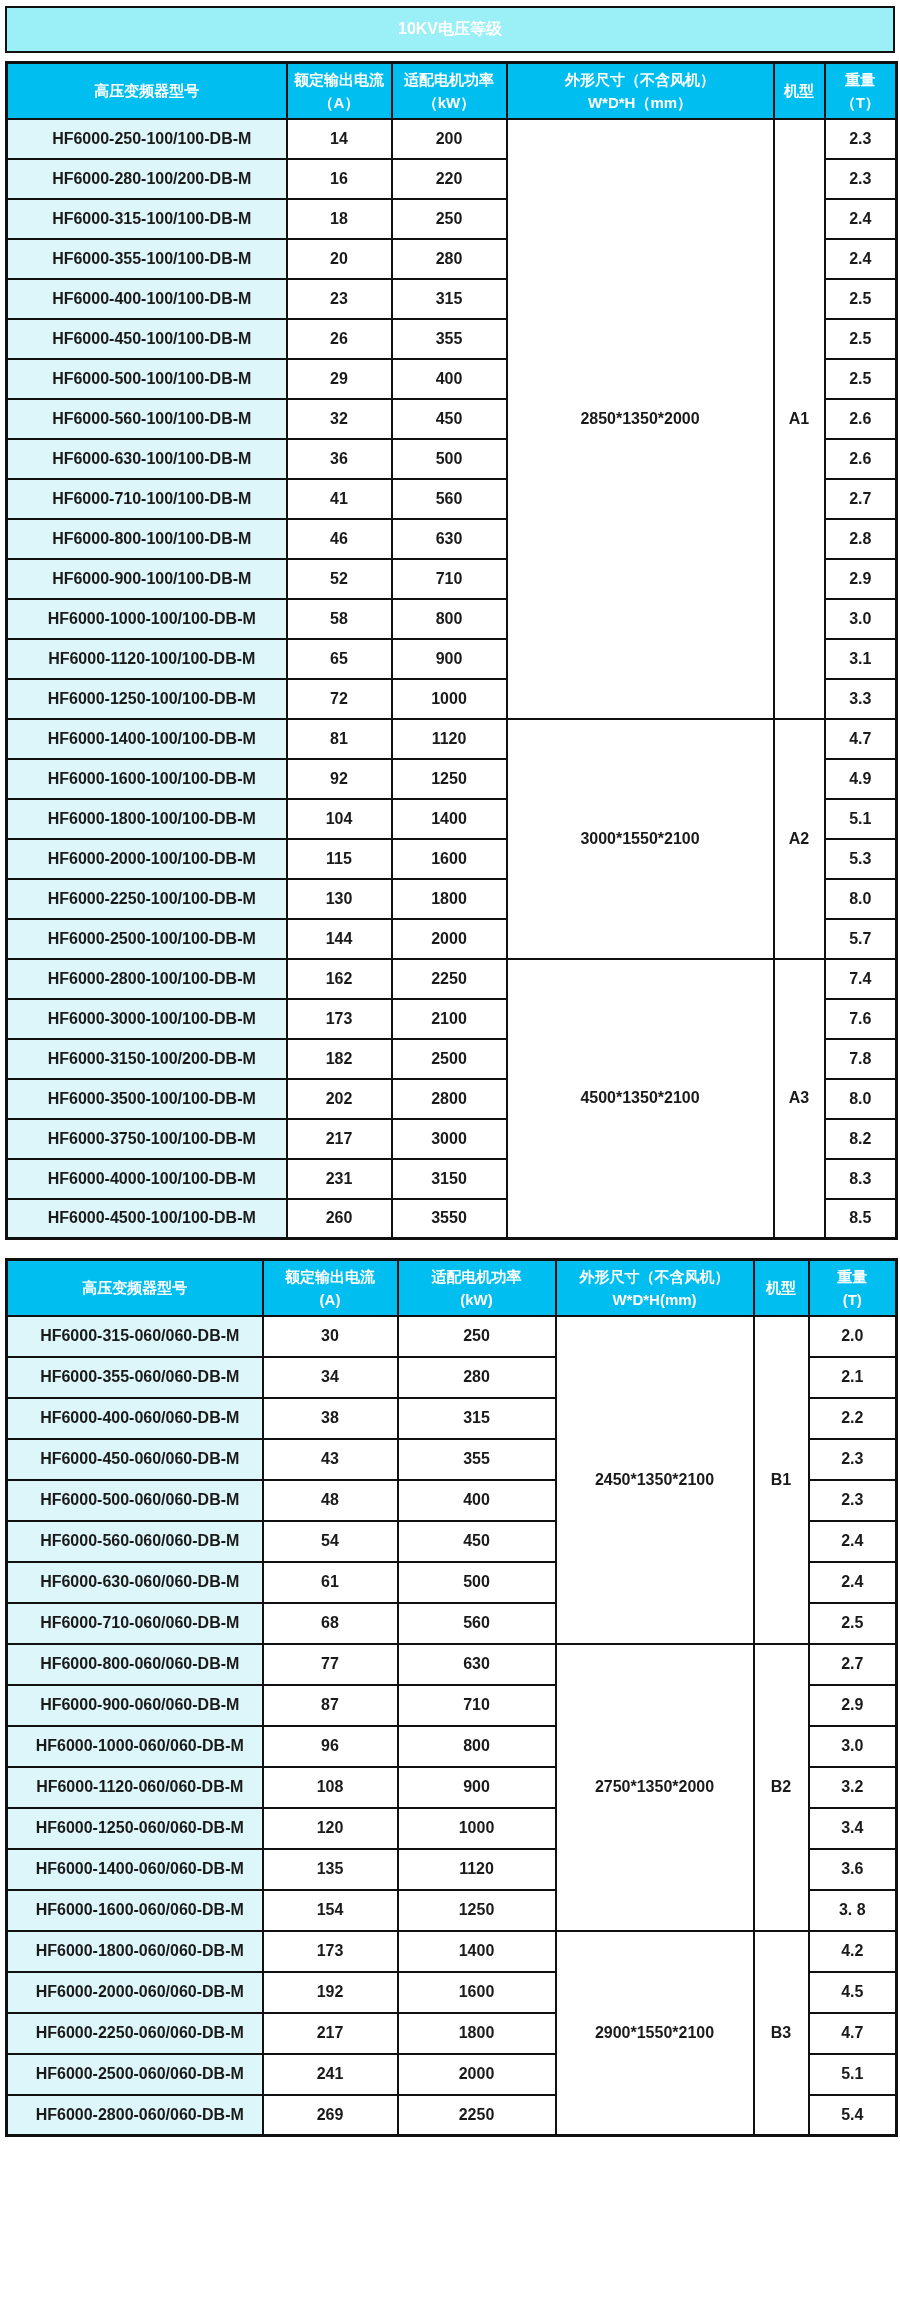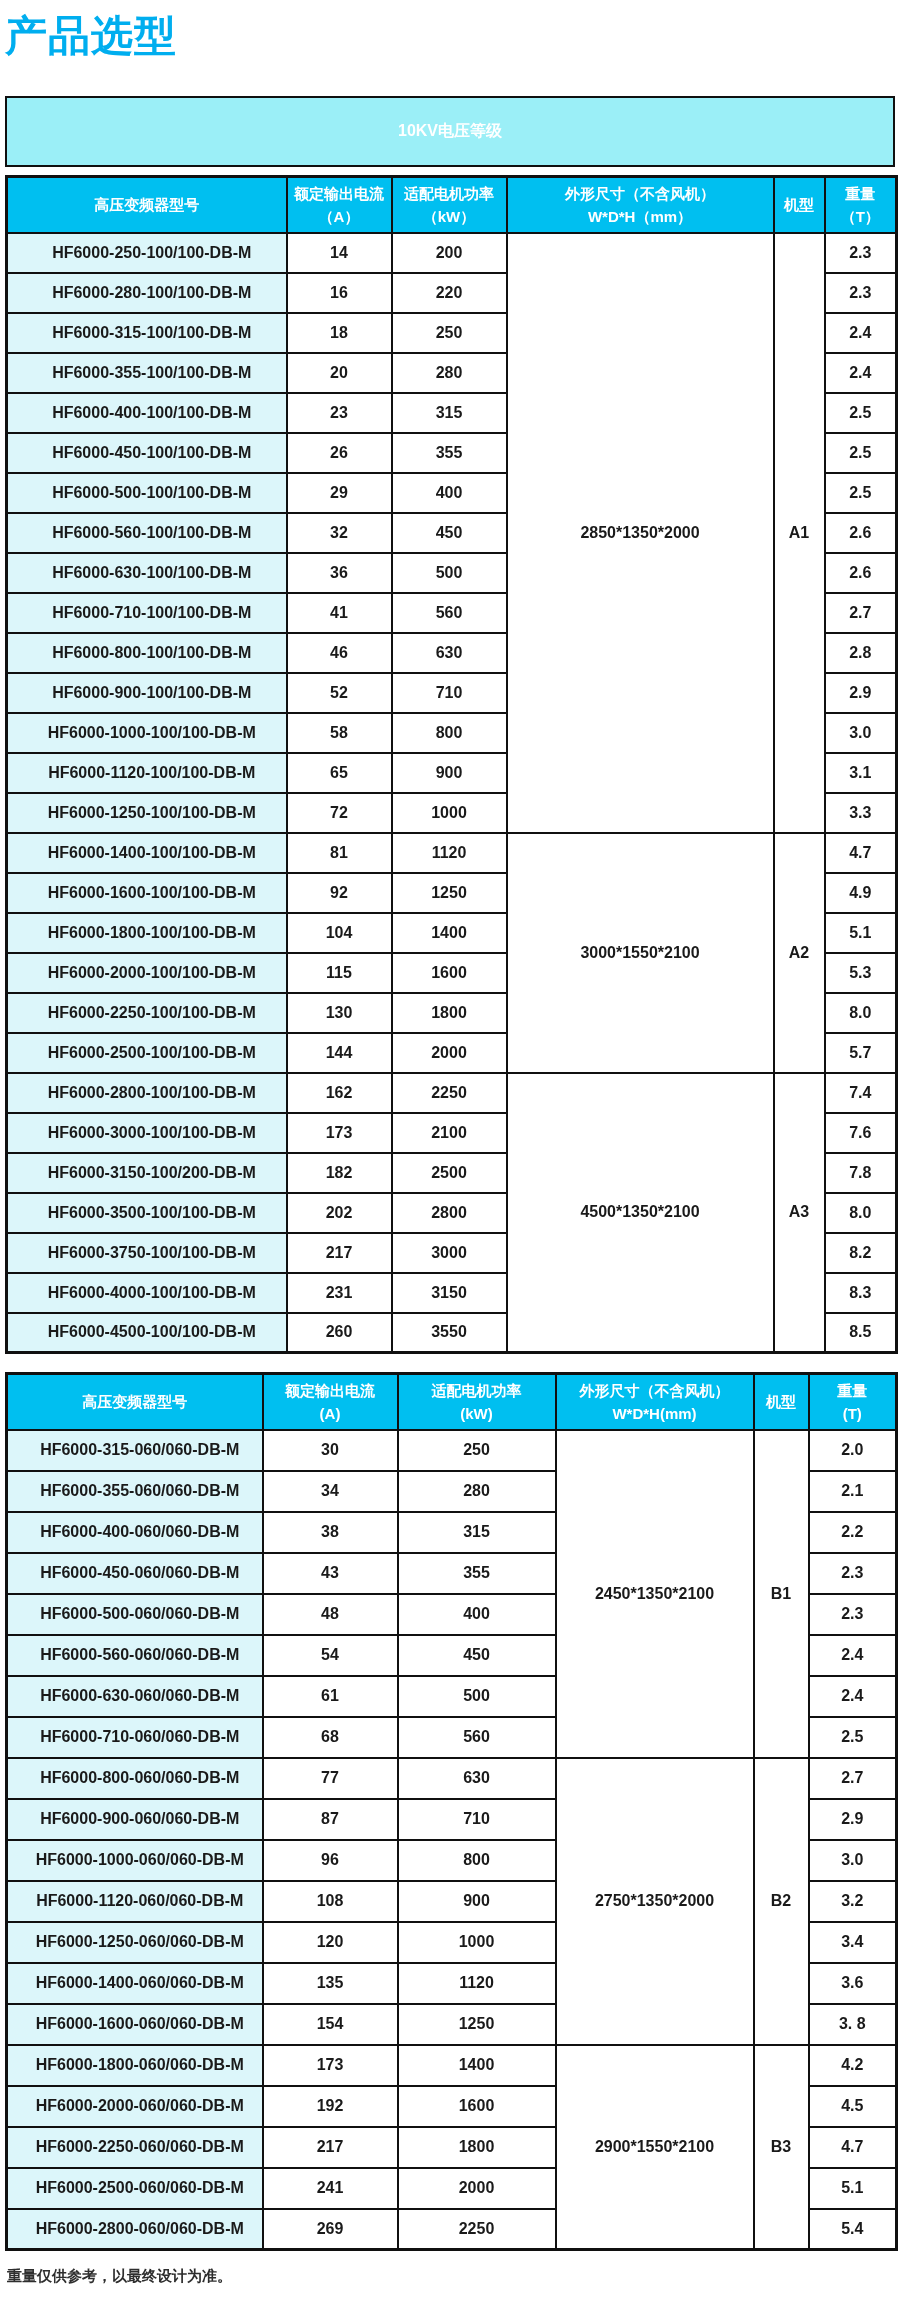--- a/index.html
+++ b/index.html
@@ -18,23 +18,22 @@
     letter-spacing: 1px;
   }
 
   .band {
     border: 2px solid #101010;
     background: #9BEFF7;
     color: #ffffff;
     font-weight: bold;
     font-size: 16px;
     text-align: center;
-    padding: 23px 0;
+    padding: 11px 0;
     margin-bottom: 8px;
-    margin-top: 12px;
   }
 
   table {
     border-collapse: collapse;
     width: 100%;
     table-layout: fixed;
     border: 3px solid #101010;
   }
   th {
     background: #00BFF0;
@@ -69,21 +68,20 @@
     font-size: 15px;
     color: #2e2e2e;
     margin: 16px 0 0 2px;
   }
 </style>
 </head>
 <body>
 
 <div class="page">
 
-  <h1 class="title">产品选型</h1>
 
   <section>
     <div class="band">10KV电压等级</div>
     <table class="tbl1">
       <colgroup>
         <col style="width:280px">
           <col style="width:105px">
           <col style="width:115px">
         <col style="width:267px">
           <col style="width:51px">
@@ -106,21 +104,21 @@
       <tbody>
           <tr>
             <td class="model">HF6000-250-100/100-DB-M</td>
             <td class="num">14</td>
             <td class="num">200</td>
             <td class="dims" rowspan="15">2850*1350*2000</td>
             <td class="mtype" rowspan="15">A1</td>
             <td class="num weight">2.3</td>
           </tr>
           <tr>
-            <td class="model">HF6000-280-100/100-DB-M</td>
+            <td class="model">HF6000-280-100/200-DB-M</td>
             <td class="num">16</td>
             <td class="num">220</td>
             <td class="num weight">2.3</td>
           </tr>
           <tr>
             <td class="model">HF6000-315-100/100-DB-M</td>
             <td class="num">18</td>
             <td class="num">250</td>
             <td class="num weight">2.4</td>
           </tr>
@@ -432,15 +430,14 @@
           <tr>
             <td class="model">HF6000-2800-060/060-DB-M</td>
             <td class="num">269</td>
             <td class="num">2250</td>
             <td class="num weight">5.4</td>
           </tr>
         </tbody>
     </table>
   </section>
 
-  <p class="footnote">重量仅供参考，以最终设计为准。</p>
 
 </div>
 
 </body></html>

